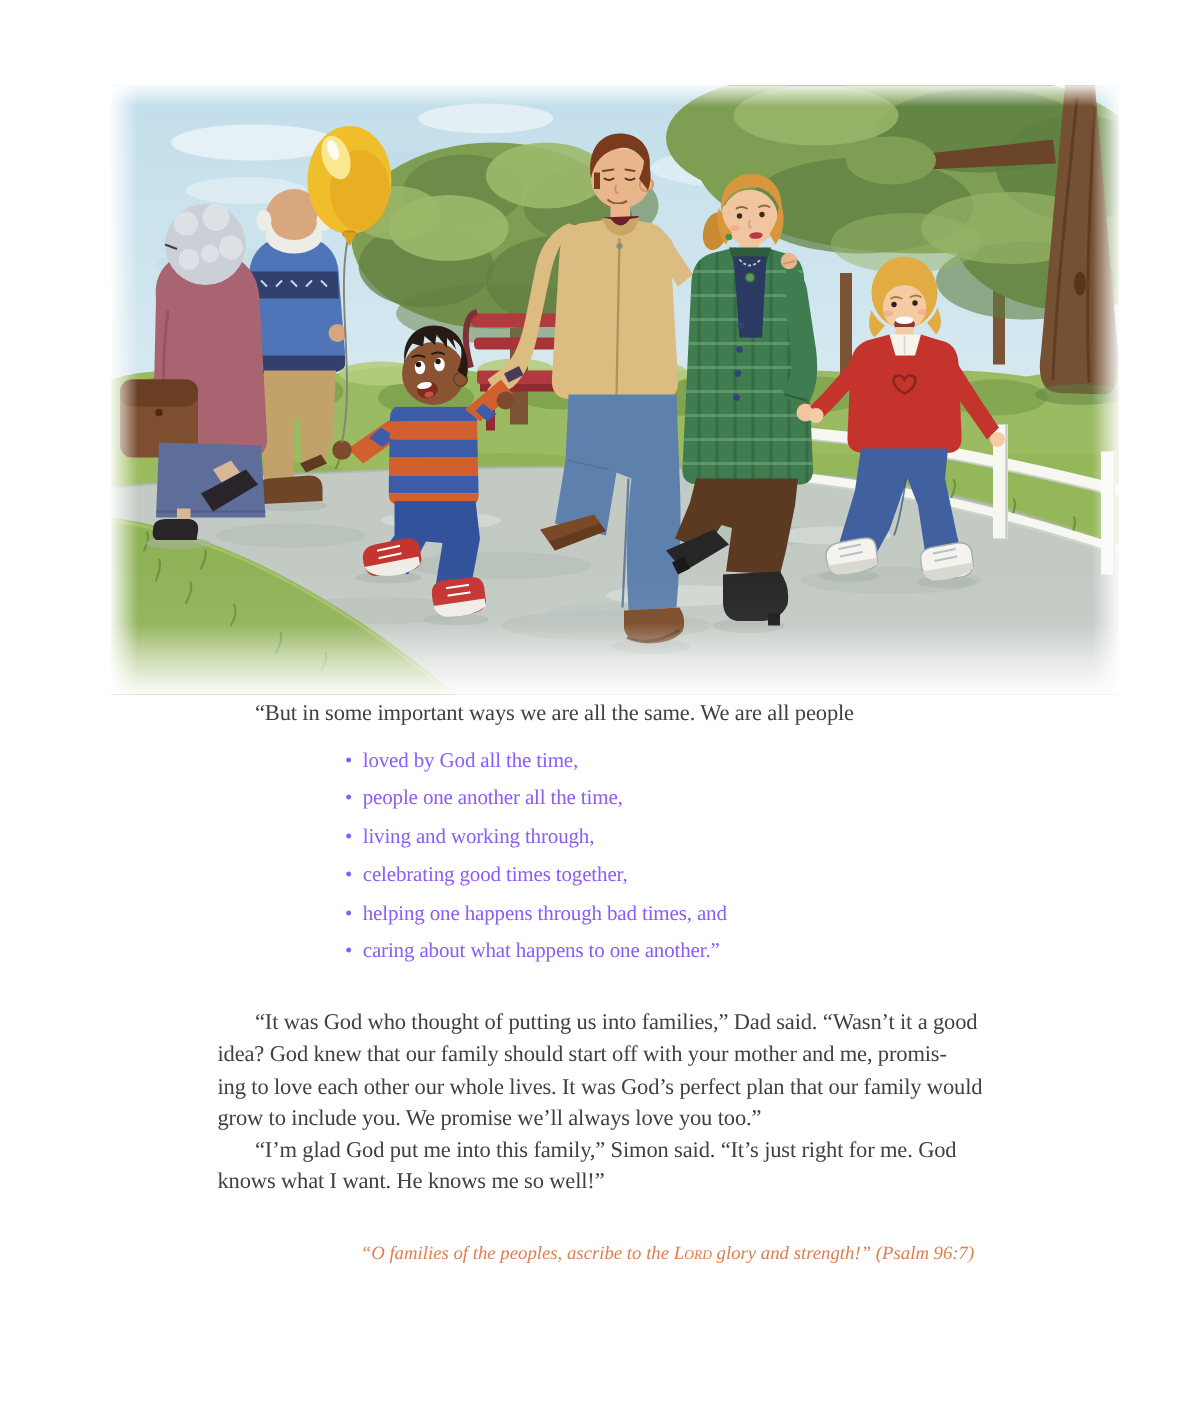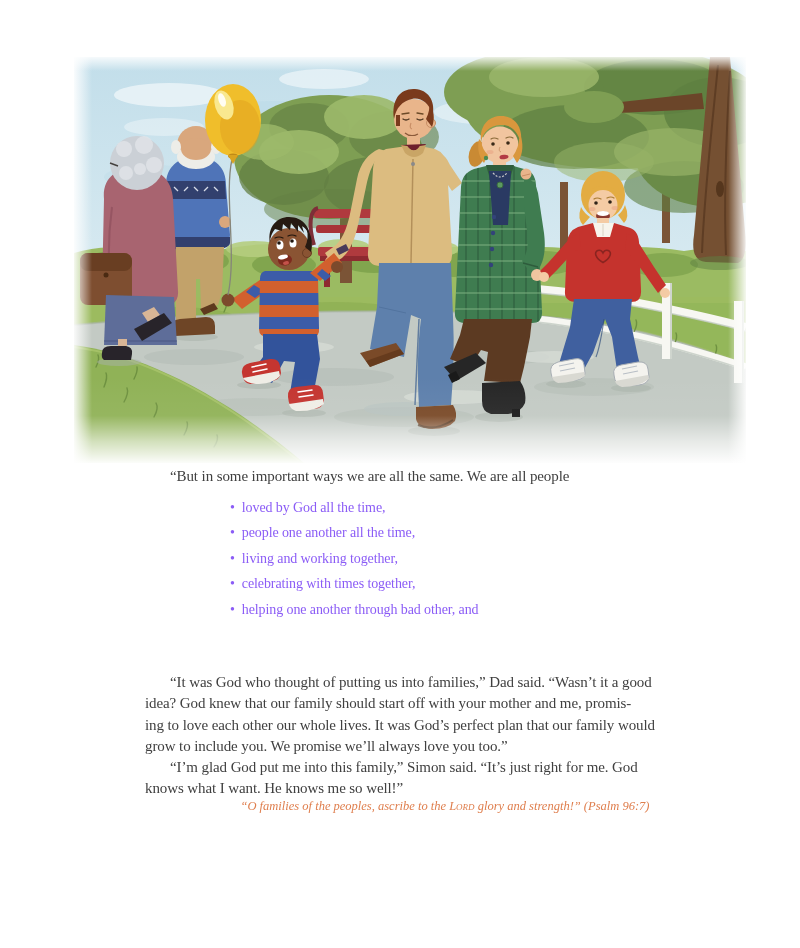--- a/index.html
+++ b/index.html
@@ -12,21 +12,21 @@
        line-height:21.3px;letter-spacing:-0.1px;}
   .indent{text-indent:25px;}
   .pre{white-space:pre-line;}
   #para-intro{top:466px;}
   .bullets{position:absolute;left:230px;top:497px;margin:0;padding:0;list-style:none;
            color:#8b5cf6;font-size:14px;line-height:21.3px;letter-spacing:-0.1px;}
   .bullets li{margin-bottom:4.2px;}
   .bullets li::before{content:attr(data-marker);padding-right:7px;}
   #para-dad{top:672px;}
   #para-simon{top:757px;}
-  .scripture{position:absolute;left:145px;top:799px;width:600px;text-align:center;
+  .scripture{position:absolute;left:145px;top:828px;width:600px;text-align:center;
              font-style:italic;font-size:12.5px;color:#DF7E4D;}
   .smallcaps{font-variant:small-caps;}
 </style>
 </head>
 <body>
 
 <div class="page">
 
   <div class="illustration">
     <svg viewBox="0 0 672 406">
@@ -467,23 +467,24 @@
         <rect x="0" y="0" width="672" height="14" fill="url(#fadeT)"></rect>
       </g>
     </svg>
   </div>
 
   <p class="txt indent" id="para-intro">“But in some important ways we are all the same. We are all people</p>
 
   <ul class="bullets">
     <li data-marker="•">loved by God all the time,</li>
     <li data-marker="•">people one another all the time,</li>
-    <li data-marker="•">living and working together,</li>
-    <li data-marker="•">celebrating with times together,</li>
-    <li data-marker="•">helping one another through bad other, and</li>
+    <li data-marker="•">living and working through,</li>
+    <li data-marker="•">celebrating good times together,</li>
+    <li data-marker="•">helping one happens through bad times, and</li>
+    <li data-marker="•">caring about what happens to one another.”</li>
   </ul>
 
   <p class="txt indent pre" id="para-simon">“I’m glad God put me into this family,” Simon said. “It’s just right for me. God
 knows what I want. He knows me so well!”</p>
 
   <p class="txt indent pre" id="para-dad">“It was God who thought of putting us into families,” Dad said. “Wasn’t it a good
 idea? God knew that our family should start off with your mother and me, promis-
 ing to love each other our whole lives. It was God’s perfect plan that our family would
 grow to include you. We promise we’ll always love you too.”</p>
 

